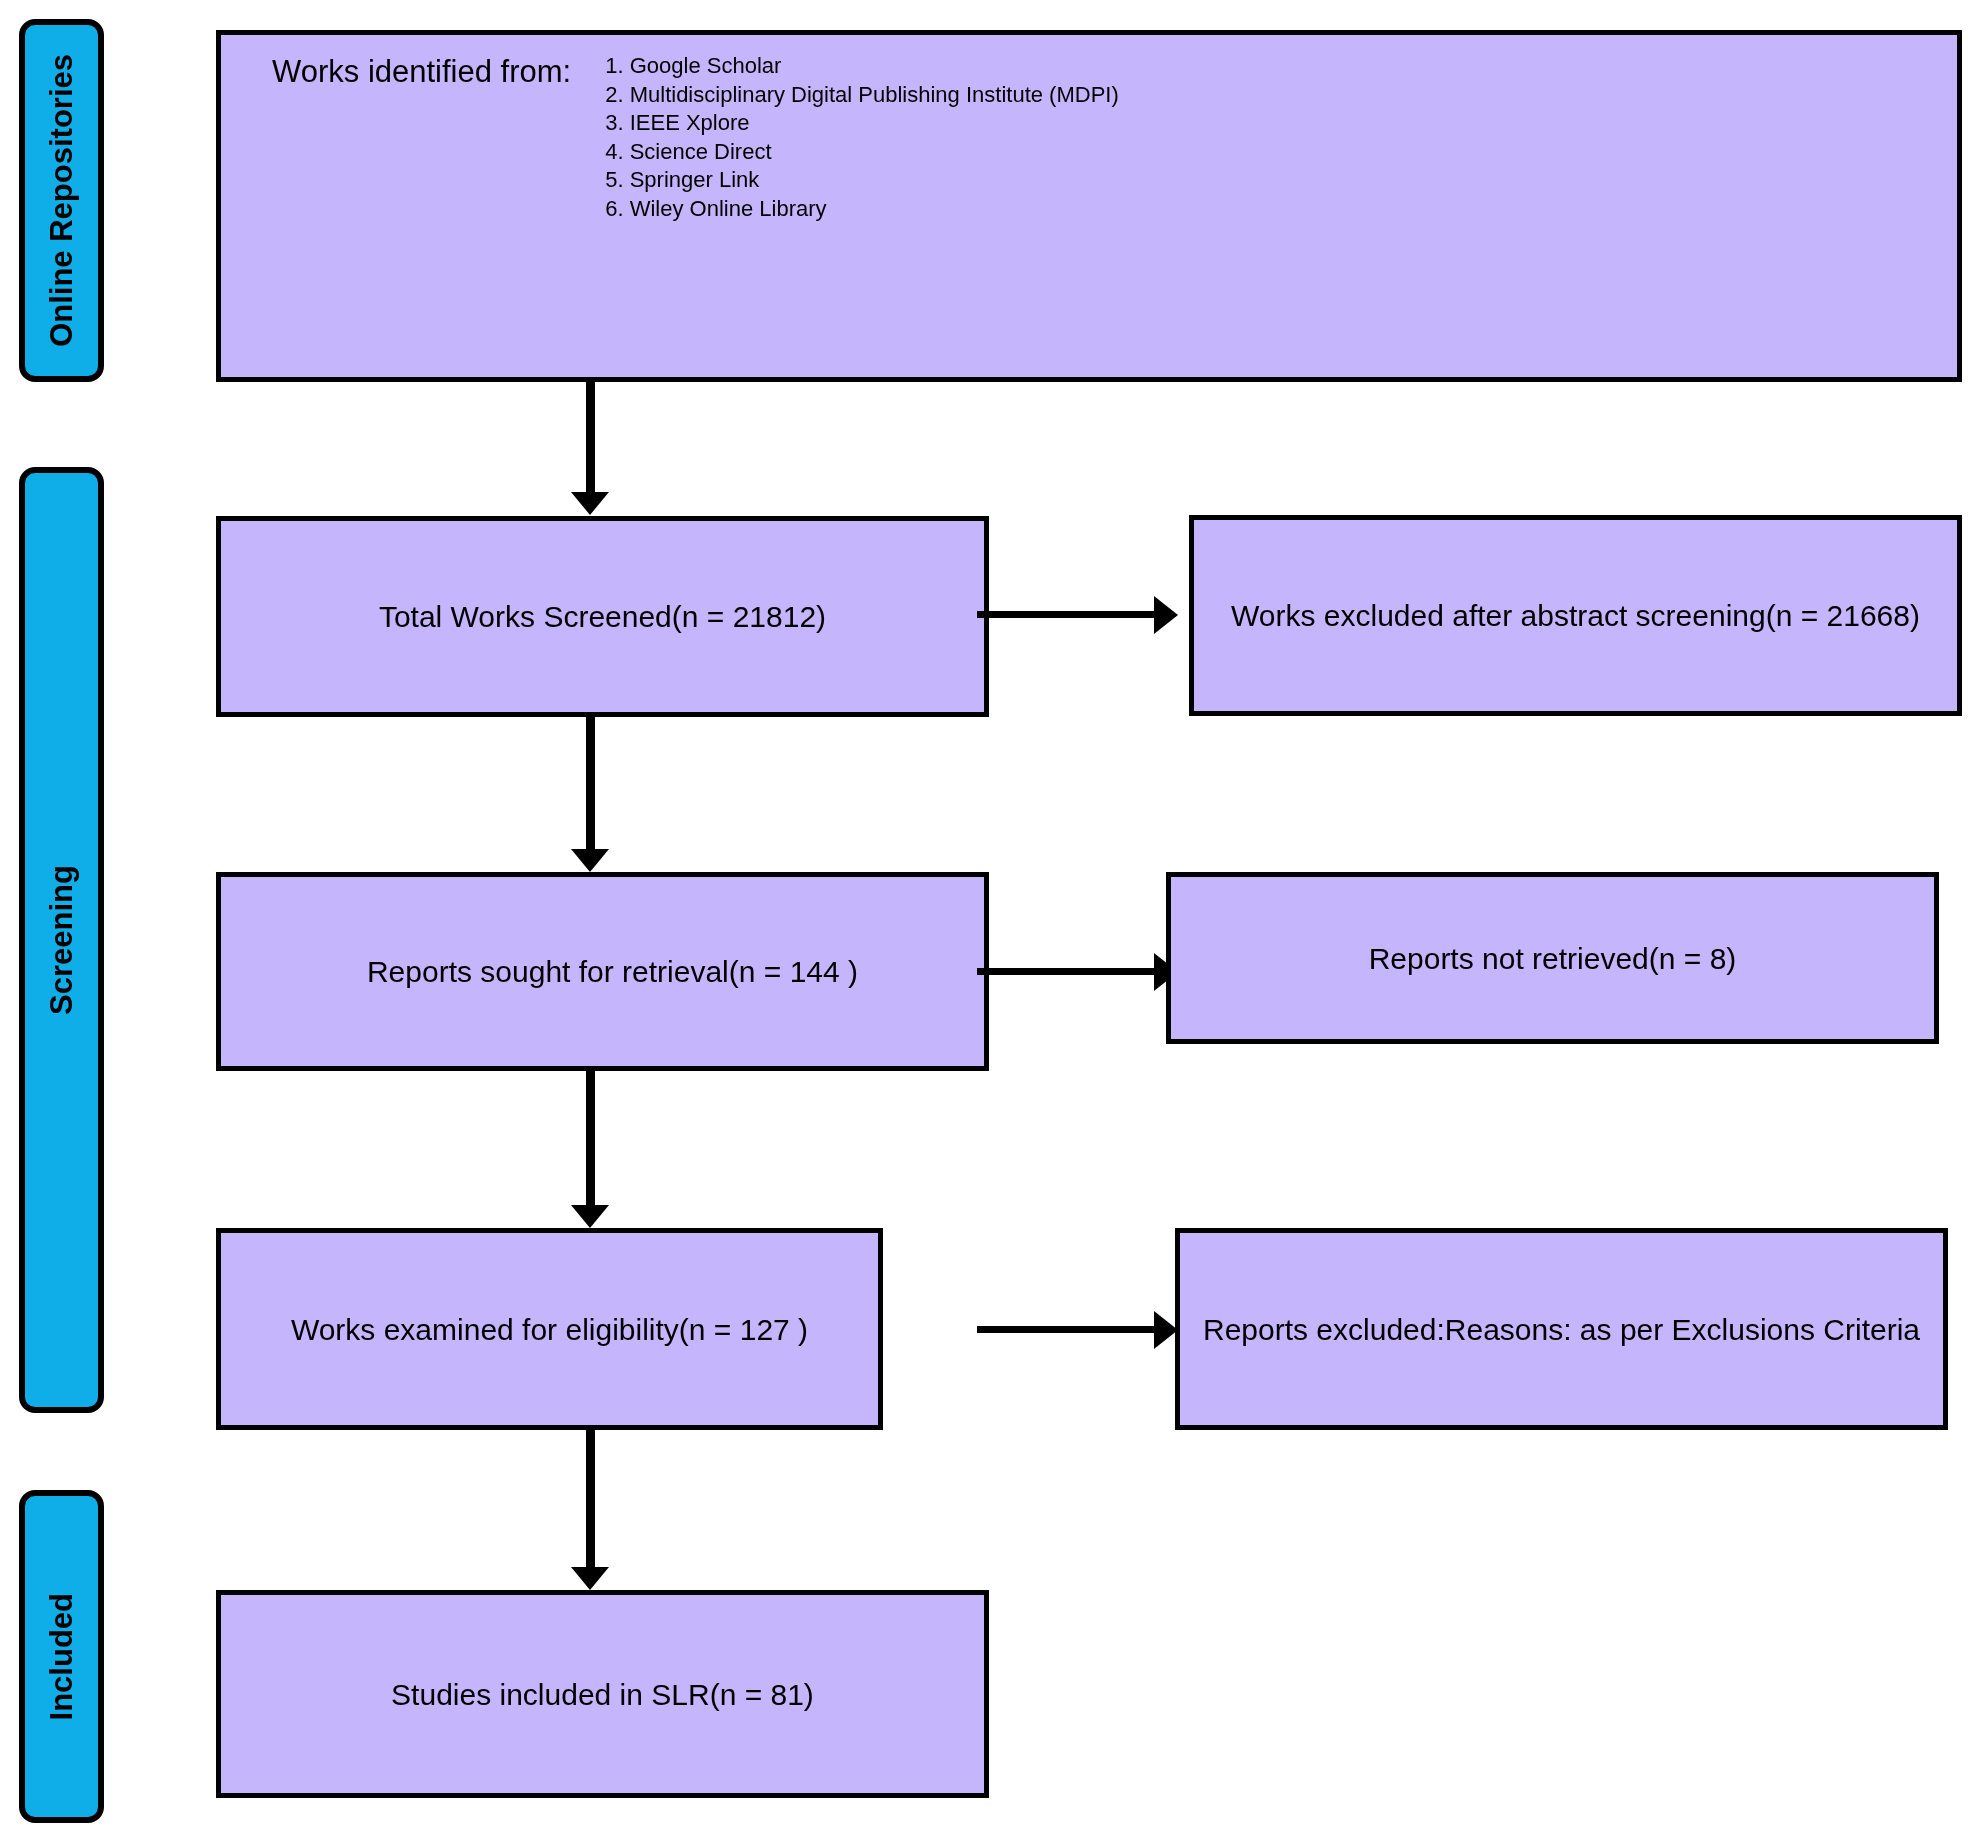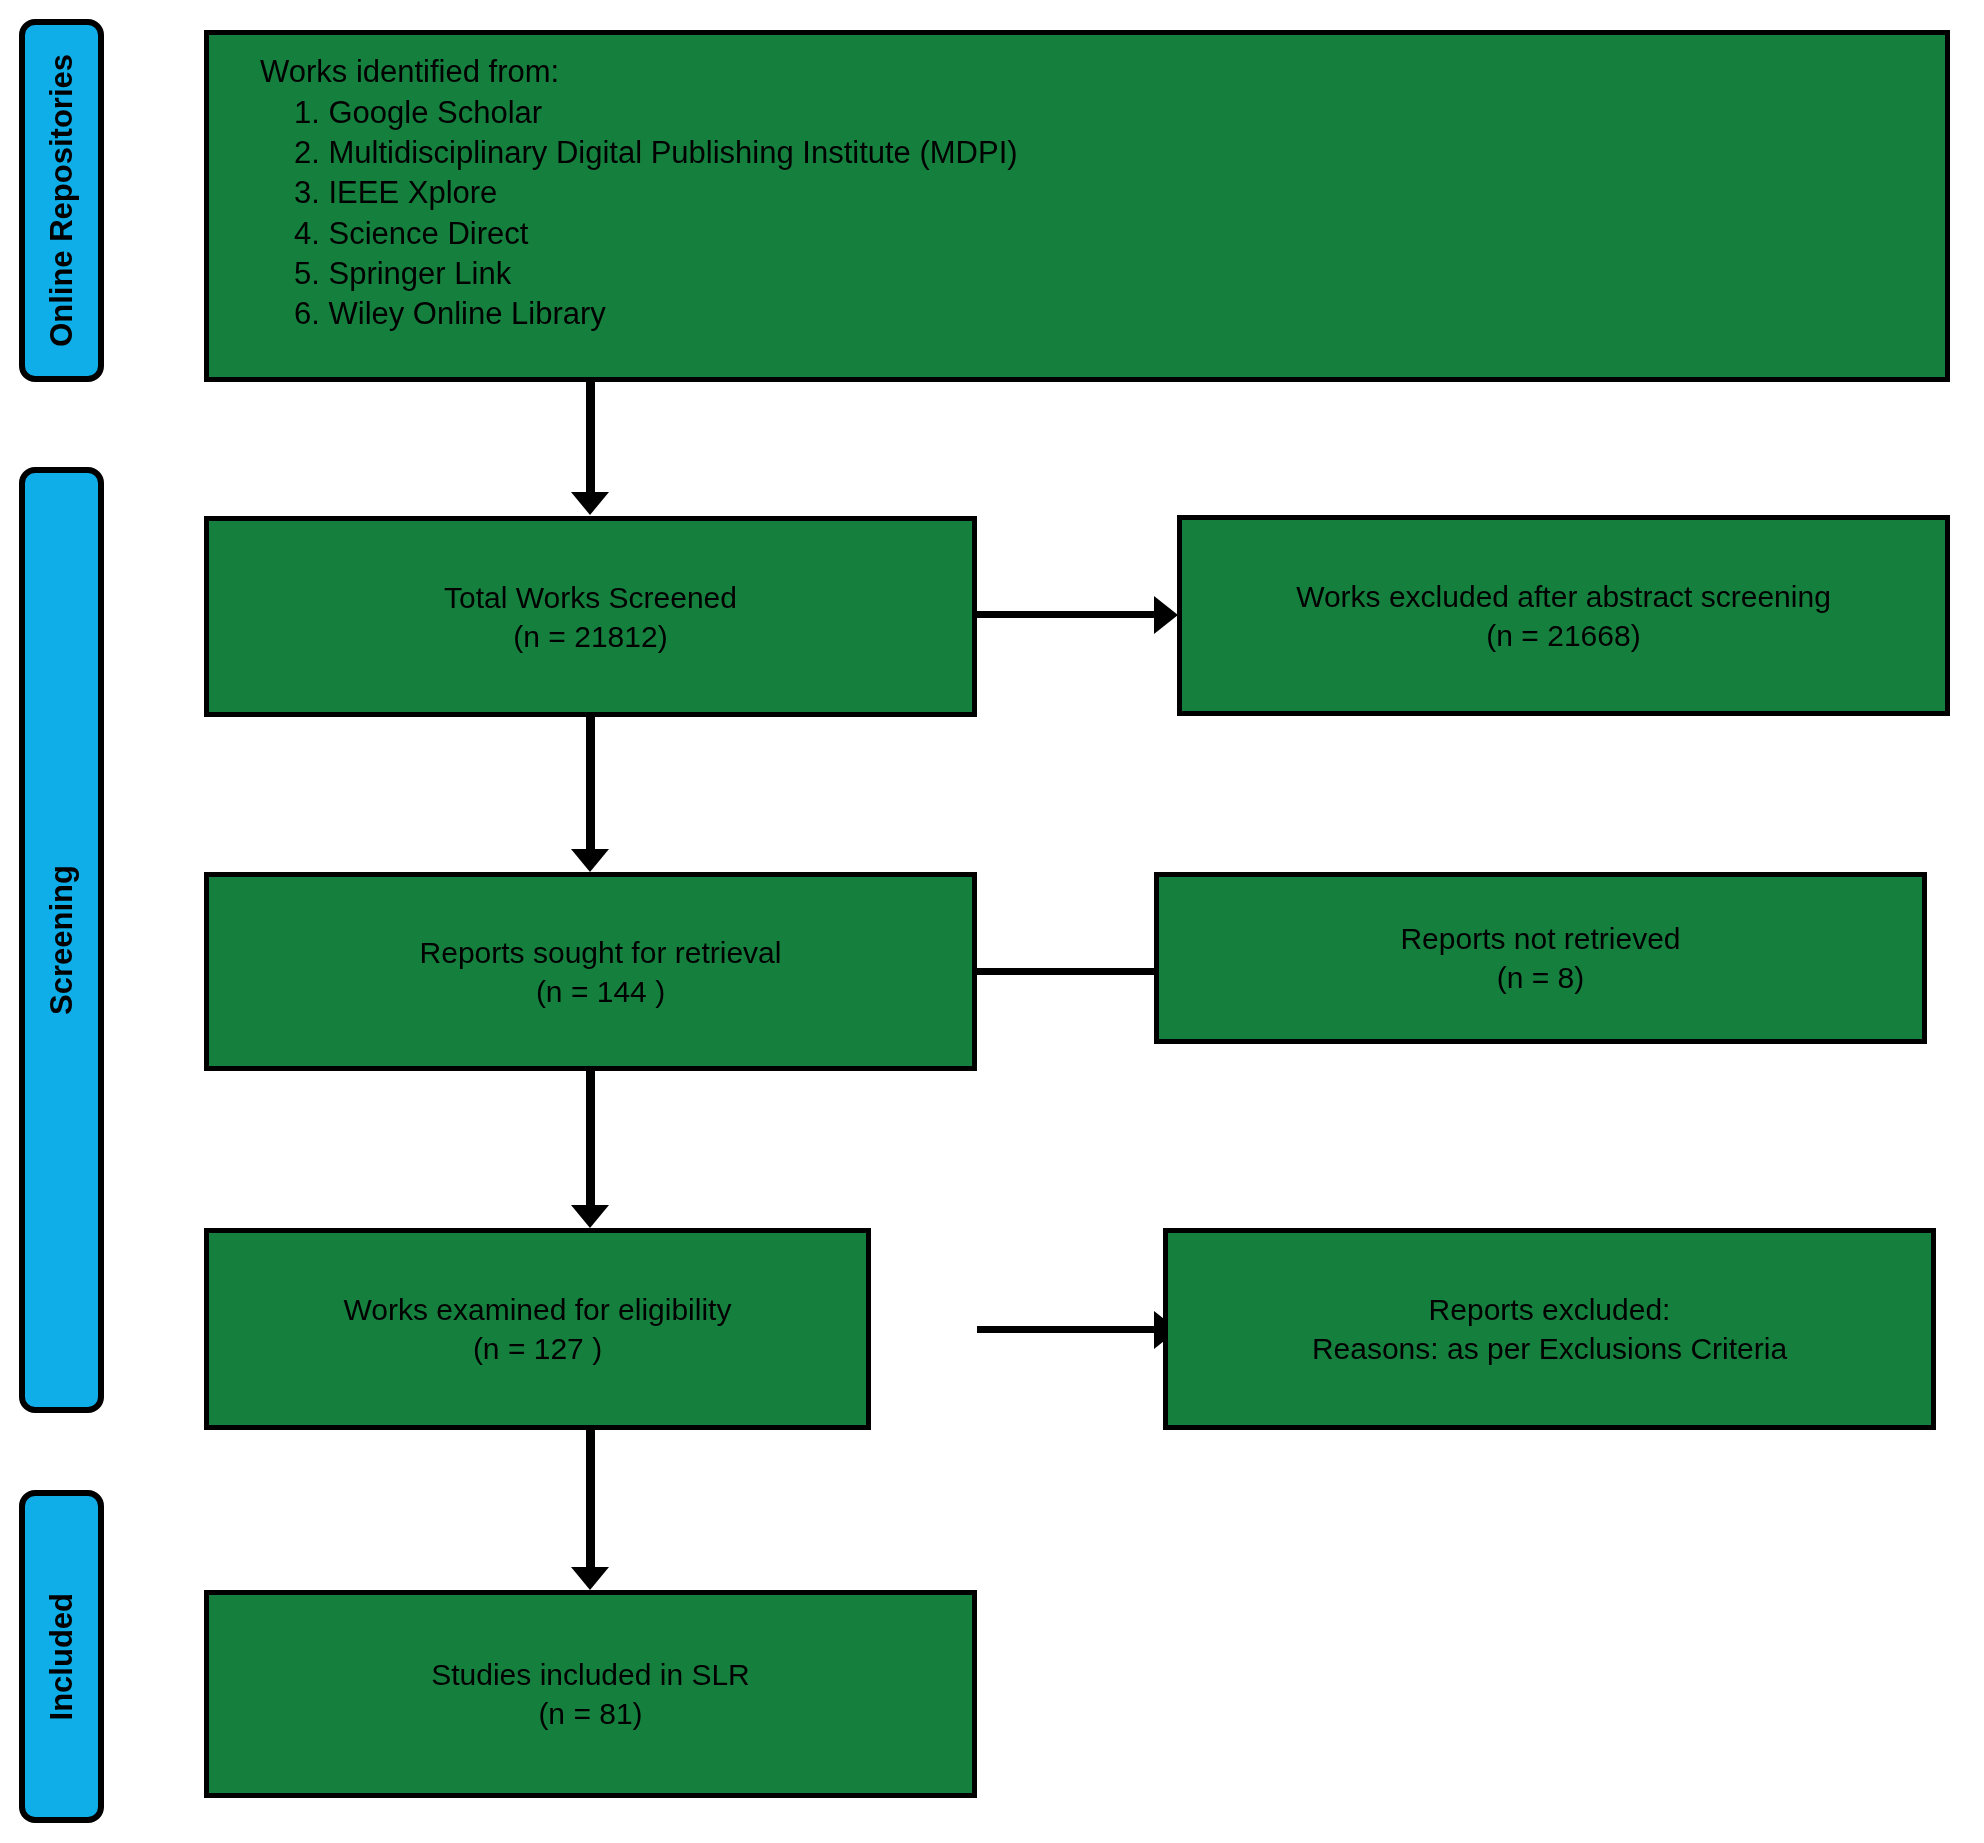--- a/index.html
+++ b/index.html
@@ -41,26 +41,26 @@
     white-space: nowrap;
   }
   #pill-identification { top: 19px;   height: 363px; }
   #pill-screening     { top: 467px;  height: 946px; }
   #pill-included      { top: 1490px; height: 333px; }
 
   
   .flow-box {
     position: absolute;
     box-sizing: border-box;
-    background: #15803d;
+    background: #c4b5fd;
     border: 5.1px solid #000000;
     display: flex;
-    flex-direction: column;
     justify-content: center;
     color: #000000;
+    margin-left: 12px;
   }
   .flow-box.centered { align-items: center; text-align: center; }
   .flow-box .line {
     font-size: 30px;
     line-height: 1.30;
     white-space: pre;
   }
 
   
   #box-sources {
@@ -74,21 +74,21 @@
     margin-bottom: 1.1px;
   }
   #box-sources ol.src-list {
     margin: 0;
     padding: 0 0 0 34px;
     list-style: none;
     counter-reset: srcnum;
   }
   #box-sources ol.src-list li {
     counter-increment: srcnum;
-    font-size: 31px;
+    font-size: 22px;
     line-height: 1.30;
     white-space: nowrap;
   }
   #box-sources ol.src-list li::before {
     content: counter(srcnum) ". ";
   }
 
   #box-screened    { left: 204px;  top: 516px;  width: 773px; height: 201px; }
   #box-excluded-1  { left: 1177px; top: 515px;  width: 773px; height: 201px; }
   #box-sought      { left: 204px;  top: 872px; width: 773px; height: 199px; padding-left: 20px; }

